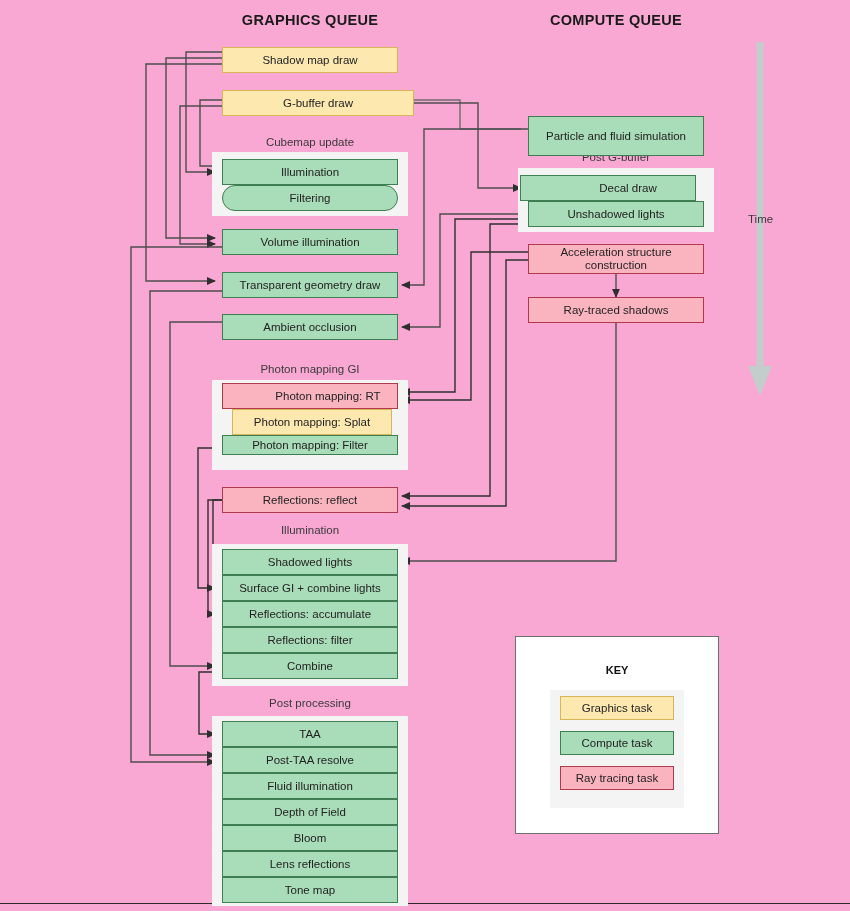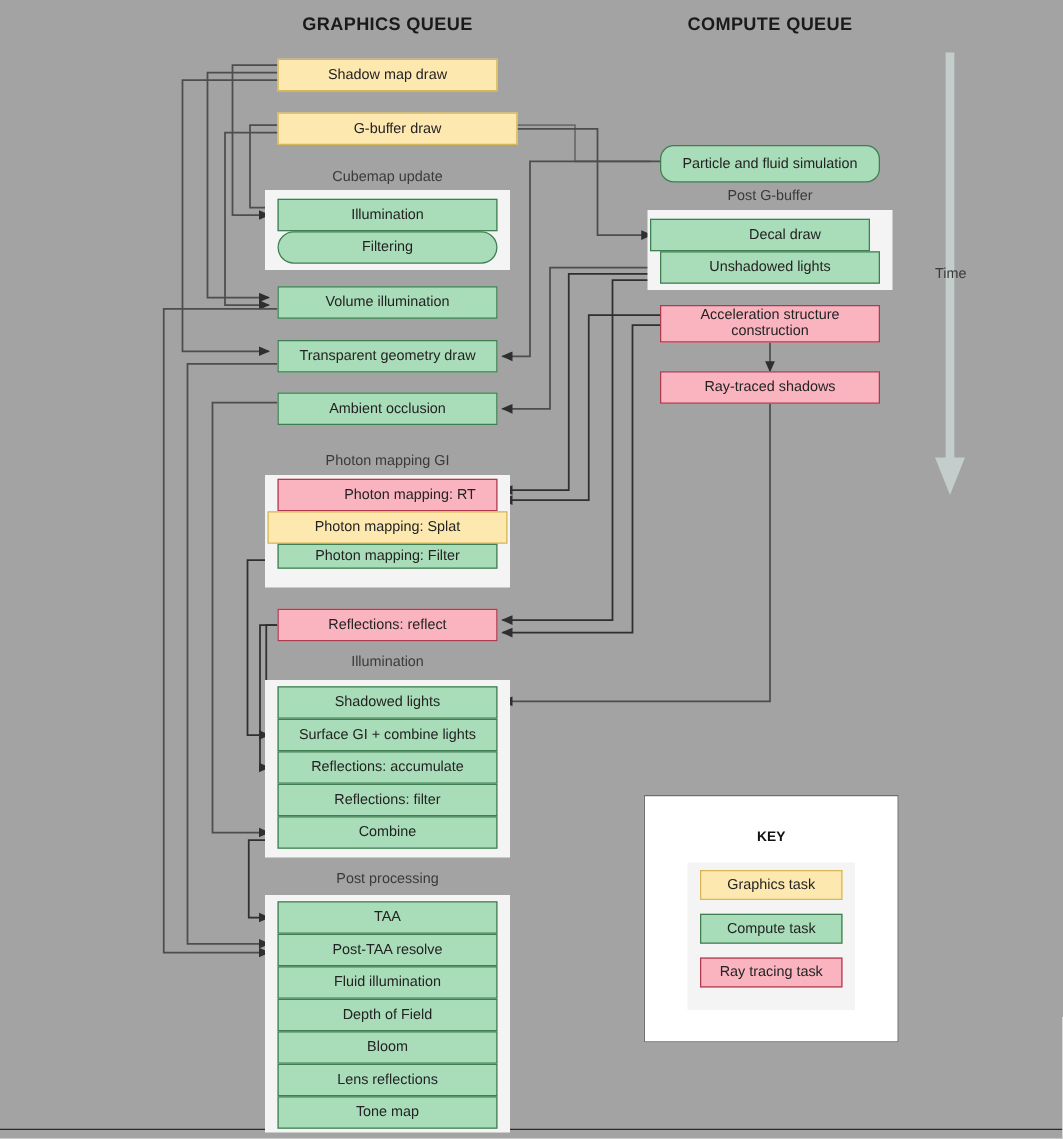--- a/index.html
+++ b/index.html
@@ -7,21 +7,21 @@
   body{
     font-family:"Liberation Sans", sans-serif;
     color:#222222;
     -webkit-font-smoothing:antialiased;
   }
   #stage{
     position:relative;
     width:850px;
     height:911px;
     overflow:hidden;
-    background:#a3a3a3;
+    background:#f9a8d4;
   }
   
   .col-title{
     position:absolute;
     font-size:14.5px;
     font-weight:bold;
     color:#1a1a1a;
     letter-spacing:.3px;
     white-space:nowrap;
     text-align:center;
@@ -174,21 +174,21 @@
   <div id="nodes">
       <div class="task graphics" style="left: 222px; top: 47px; width: 176px; height: 26px;">Shadow map draw</div>
       <div class="task graphics" style="left: 222px; top: 90px; width: 192px; height: 26px;">G-buffer draw</div>
       <div class="group" style="left: 212px; top: 152px; width: 196px; height: 64px;"></div>
       <div class="group-label" style="left: 212px; top: 136px; width: 196px;">Cubemap update</div>
       <div class="task compute" style="left: 222px; top: 159px; width: 176px; height: 26px;">Illumination</div>
       <div class="task compute" style="left: 222px; top: 185px; width: 176px; height: 26px; border-radius: 13px;">Filtering</div>
       <div class="group" style="left: 212px; top: 380px; width: 196px; height: 90px;"></div>
       <div class="group-label" style="left: 212px; top: 363px; width: 196px;">Photon mapping GI</div>
       <div class="task raytrace" style="left: 222px; top: 383px; width: 176px; height: 26px; padding-left: 36px;">Photon mapping: RT</div>
-      <div class="task graphics" style="left: 214px; top: 409px; width: 192px; height: 26px;">Photon mapping: Splat</div>
+      <div class="task graphics" style="left: 232px; top: 409px; width: 160px; height: 26px;">Photon mapping: Splat</div>
       <div class="task compute" style="left: 222px; top: 435px; width: 176px; height: 20px;">Photon mapping: Filter</div>
       <div class="group" style="left: 212px; top: 544px; width: 196px; height: 142px;"></div>
       <div class="group-label" style="left: 212px; top: 524px; width: 196px;">Illumination</div>
       <div class="task compute" style="left: 222px; top: 549px; width: 176px; height: 26px;">Shadowed lights</div>
       <div class="task compute" style="left: 222px; top: 575px; width: 176px; height: 26px;">Surface GI + combine lights</div>
       <div class="task compute" style="left: 222px; top: 601px; width: 176px; height: 26px;">Reflections: accumulate</div>
       <div class="task compute" style="left: 222px; top: 627px; width: 176px; height: 26px;">Reflections: filter</div>
       <div class="task compute" style="left: 222px; top: 653px; width: 176px; height: 26px;">Combine</div>
       <div class="group" style="left: 212px; top: 716px; width: 196px; height: 190px;"></div>
       <div class="group-label" style="left: 212px; top: 697px; width: 196px;">Post processing</div>
@@ -200,18 +200,18 @@
       <div class="task compute" style="left: 222px; top: 851px; width: 176px; height: 26px;">Lens reflections</div>
       <div class="task compute" style="left: 222px; top: 877px; width: 176px; height: 26px;">Tone map</div>
       <div class="task compute" style="left: 222px; top: 229px; width: 176px; height: 26px;">Volume illumination</div>
       <div class="task compute" style="left: 222px; top: 272px; width: 176px; height: 26px;">Transparent geometry draw</div>
       <div class="task compute" style="left: 222px; top: 314px; width: 176px; height: 26px;">Ambient occlusion</div>
       <div class="task raytrace" style="left: 222px; top: 487px; width: 176px; height: 26px;">Reflections: reflect</div>
       <div class="group" style="left: 518px; top: 168px; width: 196px; height: 64px;"></div>
       <div class="group-label" style="left: 518px; top: 151px; width: 196px;">Post G-buffer</div>
       <div class="task compute" style="left: 520px; top: 175px; width: 176px; height: 26px; padding-left: 40px;">Decal draw</div>
       <div class="task compute" style="left: 528px; top: 201px; width: 176px; height: 26px;">Unshadowed lights</div>
-      <div class="task compute" style="left: 528px; top: 116px; width: 176px; height: 30px; border-radius: 11px;">Particle and fluid simulation</div>
+      <div class="task compute" style="left: 528px; top: 116px; width: 176px; height: 40px;">Particle and fluid simulation</div>
       <div class="task raytrace" style="left: 528px; top: 244px; width: 176px; height: 30px;">Acceleration structure
 construction</div>
       <div class="task raytrace" style="left: 528px; top: 297px; width: 176px; height: 26px;">Ray-traced shadows</div>
     </div>
 </div>
 
 </body></html>

